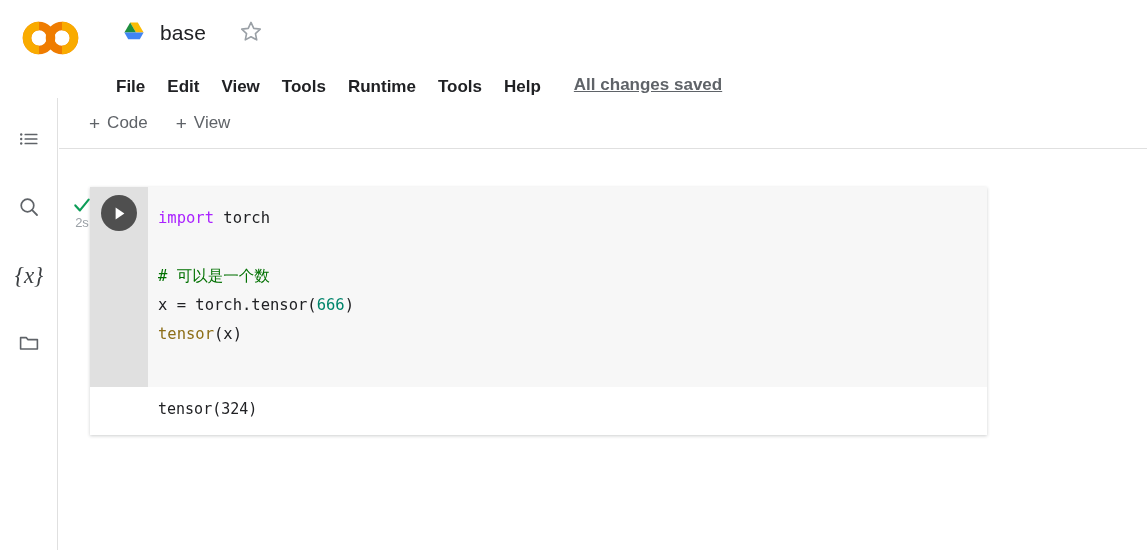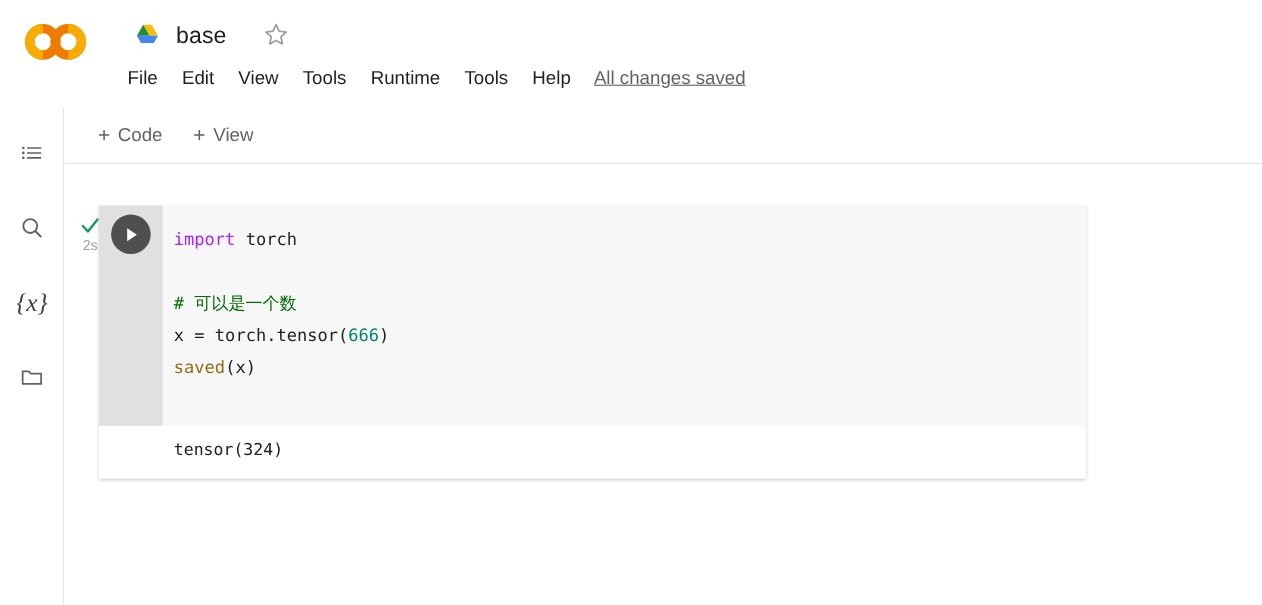--- a/index.html
+++ b/index.html
@@ -55,38 +55,39 @@
   }
   #star-icon {
     margin-left: 18px;
     width: 26px; height: 26px;
     cursor: pointer;
     display: block;
   }
 
   #menubar {
     position: absolute;
-    left: 105px; top: 57px;
-    display: flex;
-    align-items: center;
+    left: 105px; top: 73px;
+    display: flex;
+    align-items: flex-start;
     gap: 0px;
+    font-weight: bold;
   }
   .menu-item {
     font-size: 17px;
     color: #202124;
     padding: 2px 11px;
     cursor: pointer;
     white-space: nowrap;
     line-height: 24px;
   }
   #saved-status {
     font-size: 17px;
     color: #5f6368;
     text-decoration: underline;
-    margin-left: 10px;
+    margin-left: 22px;
     cursor: pointer;
     white-space: nowrap;
     line-height: 24px;
   }
 
   
   #left-rail {
     position: absolute;
     left: 0; top: 98px;
     width: 58px; height: 452px;
@@ -346,21 +347,21 @@
         <div id="code-row">
 
           <div id="gutter">
             <button id="run-button">
               <svg width="17" height="17" viewBox="0 0 17 17" xmlns="http://www.w3.org/2000/svg">
                 <path d="M4.6 2.6 L13.4 8.5 L4.6 14.4 Z" fill="#ffffff"></path>
               </svg>
             </button>
           </div>
 
-          <div id="code-body"><div><span class="tok-kw">import</span><span class="tok-plain"> torch</span></div><div>&nbsp;</div><div><span class="tok-comment"># 可以是一个数</span></div><div><span class="tok-plain">x = torch.tensor(</span><span class="tok-num">666</span><span class="tok-plain">)</span></div><div><span class="tok-builtin">saved</span><span class="tok-plain">(x)</span></div></div>
+          <div id="code-body"><div><span class="tok-kw">import</span><span class="tok-plain"> torch</span></div><div>&nbsp;</div><div><span class="tok-comment"># 可以是一个数</span></div><div><span class="tok-plain">x = torch.tensor(</span><span class="tok-num">666</span><span class="tok-plain">)</span></div><div><span class="tok-builtin">tensor</span><span class="tok-plain">(x)</span></div></div>
         </div>
 
         <div id="output-row">tensor(324)</div>
       </div>
     </div>
 
   </div>
 </div>
 
 </body></html>

